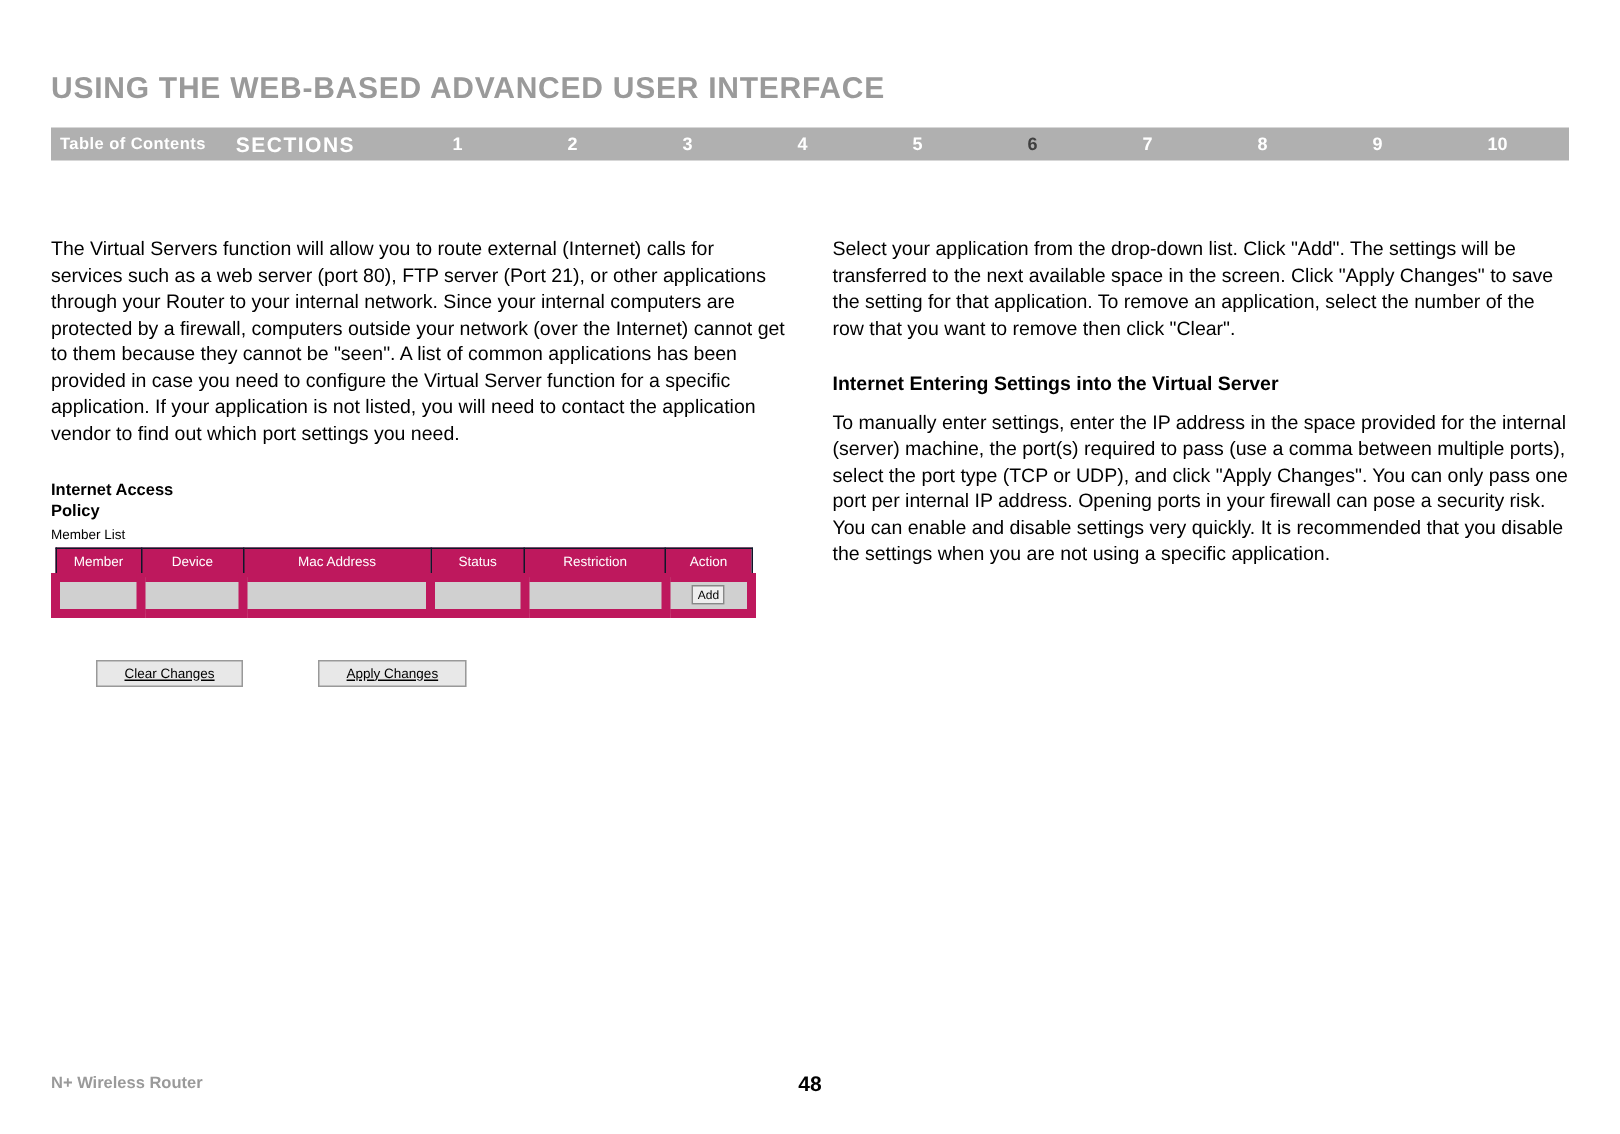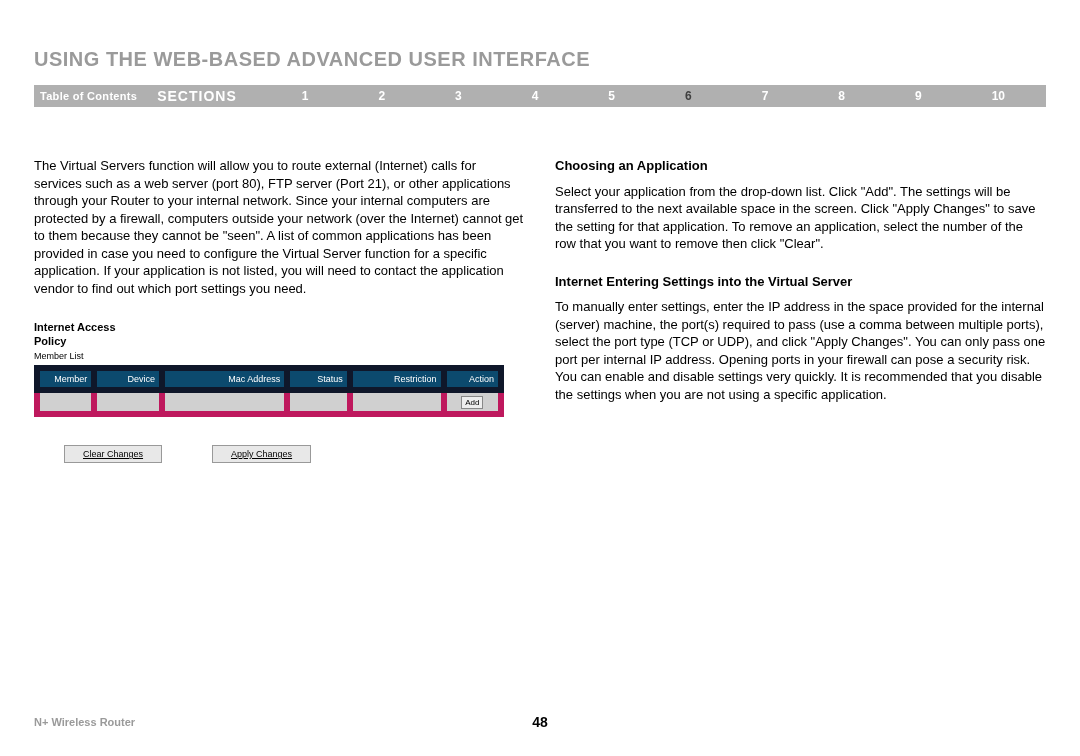--- a/index.html
+++ b/index.html
@@ -89,27 +89,27 @@
     .member-list {
       font-size: 9px;
       margin-top: 2px;
       margin-bottom: 3px;
     }
     .policy-table {
       border-collapse: collapse;
       width: 470px;
     }
     .policy-table th {
-      background: #0c4a6e;
+      background: #be185d;
       color: #fff;
       font-size: 9px;
       font-weight: normal;
       padding: 2px 4px;
-      border: 6px solid #0f172a;
-      text-align: right;
+      border: 1px solid #0f172a;
+      text-align: center;
     }
     .policy-table td {
       background: #d0d0d0;
       height: 18px;
       border: 6px solid #be185d;
     }
     .policy-table .action-cell {
       text-align: center;
       padding: 2px;
     }
@@ -211,21 +211,20 @@
         </tbody>
       </table>
       <div class="btn-row">
         <button class="policy-btn">Clear Changes</button>
         <button class="policy-btn">Apply Changes</button>
       </div>
     </div>
   </div>
 
   <div class="col">
-    <h3>Choosing an Application</h3>
     <p>Select your application from the drop-down list. Click "Add". The settings will be transferred to the next available space in the screen. Click "Apply Changes" to save the setting for that application. To remove an application, select the number of the row that you want to remove then click "Clear".</p>
     <h3>Internet Entering Settings into the Virtual Server</h3>
     <p>To manually enter settings, enter the IP address in the space provided for the internal (server) machine, the port(s) required to pass (use a comma between multiple ports), select the port type (TCP or UDP), and click "Apply Changes". You can only pass one port per internal IP address. Opening ports in your firewall can pose a security risk. You can enable and disable settings very quickly. It is recommended that you disable the settings when you are not using a specific application.</p>
   </div>
 </div>
 
 <div class="footer">
   <span class="product">N+ Wireless Router</span>
   <span class="page-num">48</span>
 </div>

